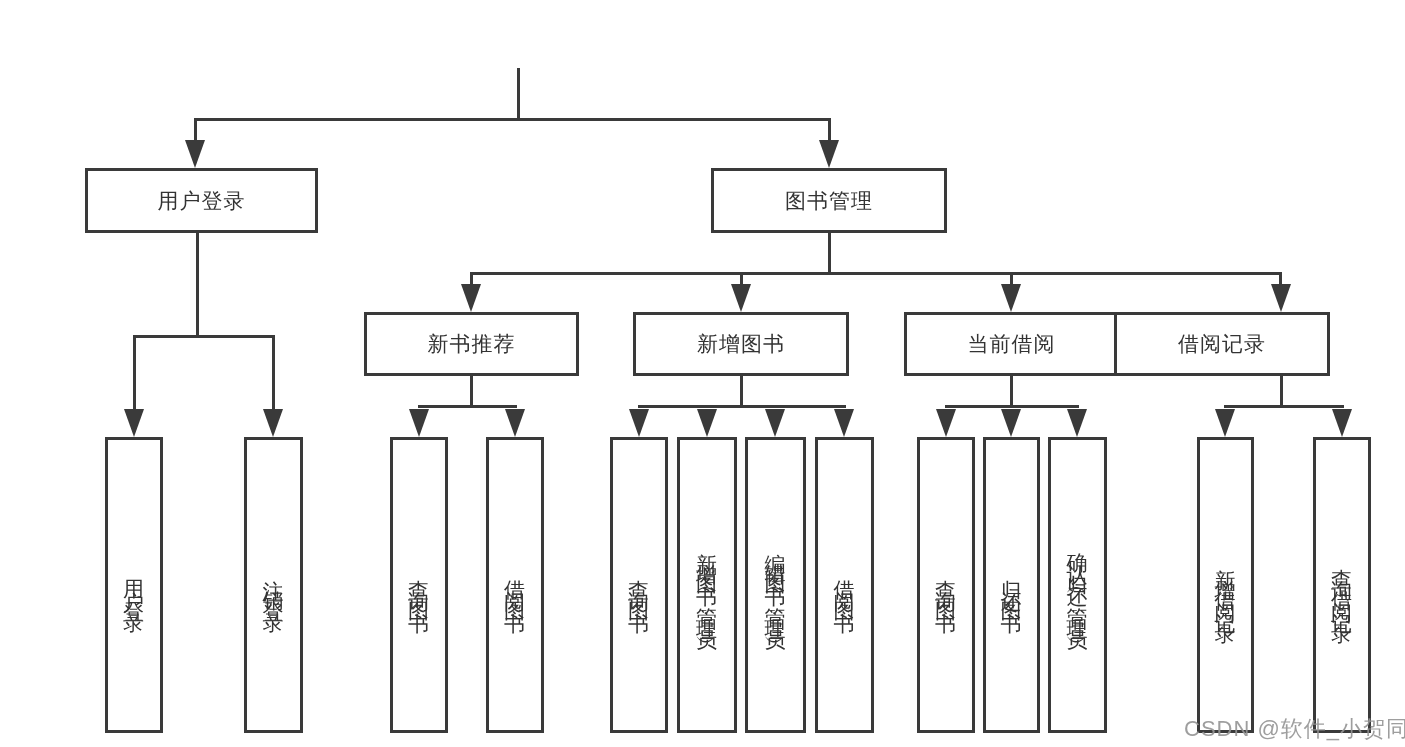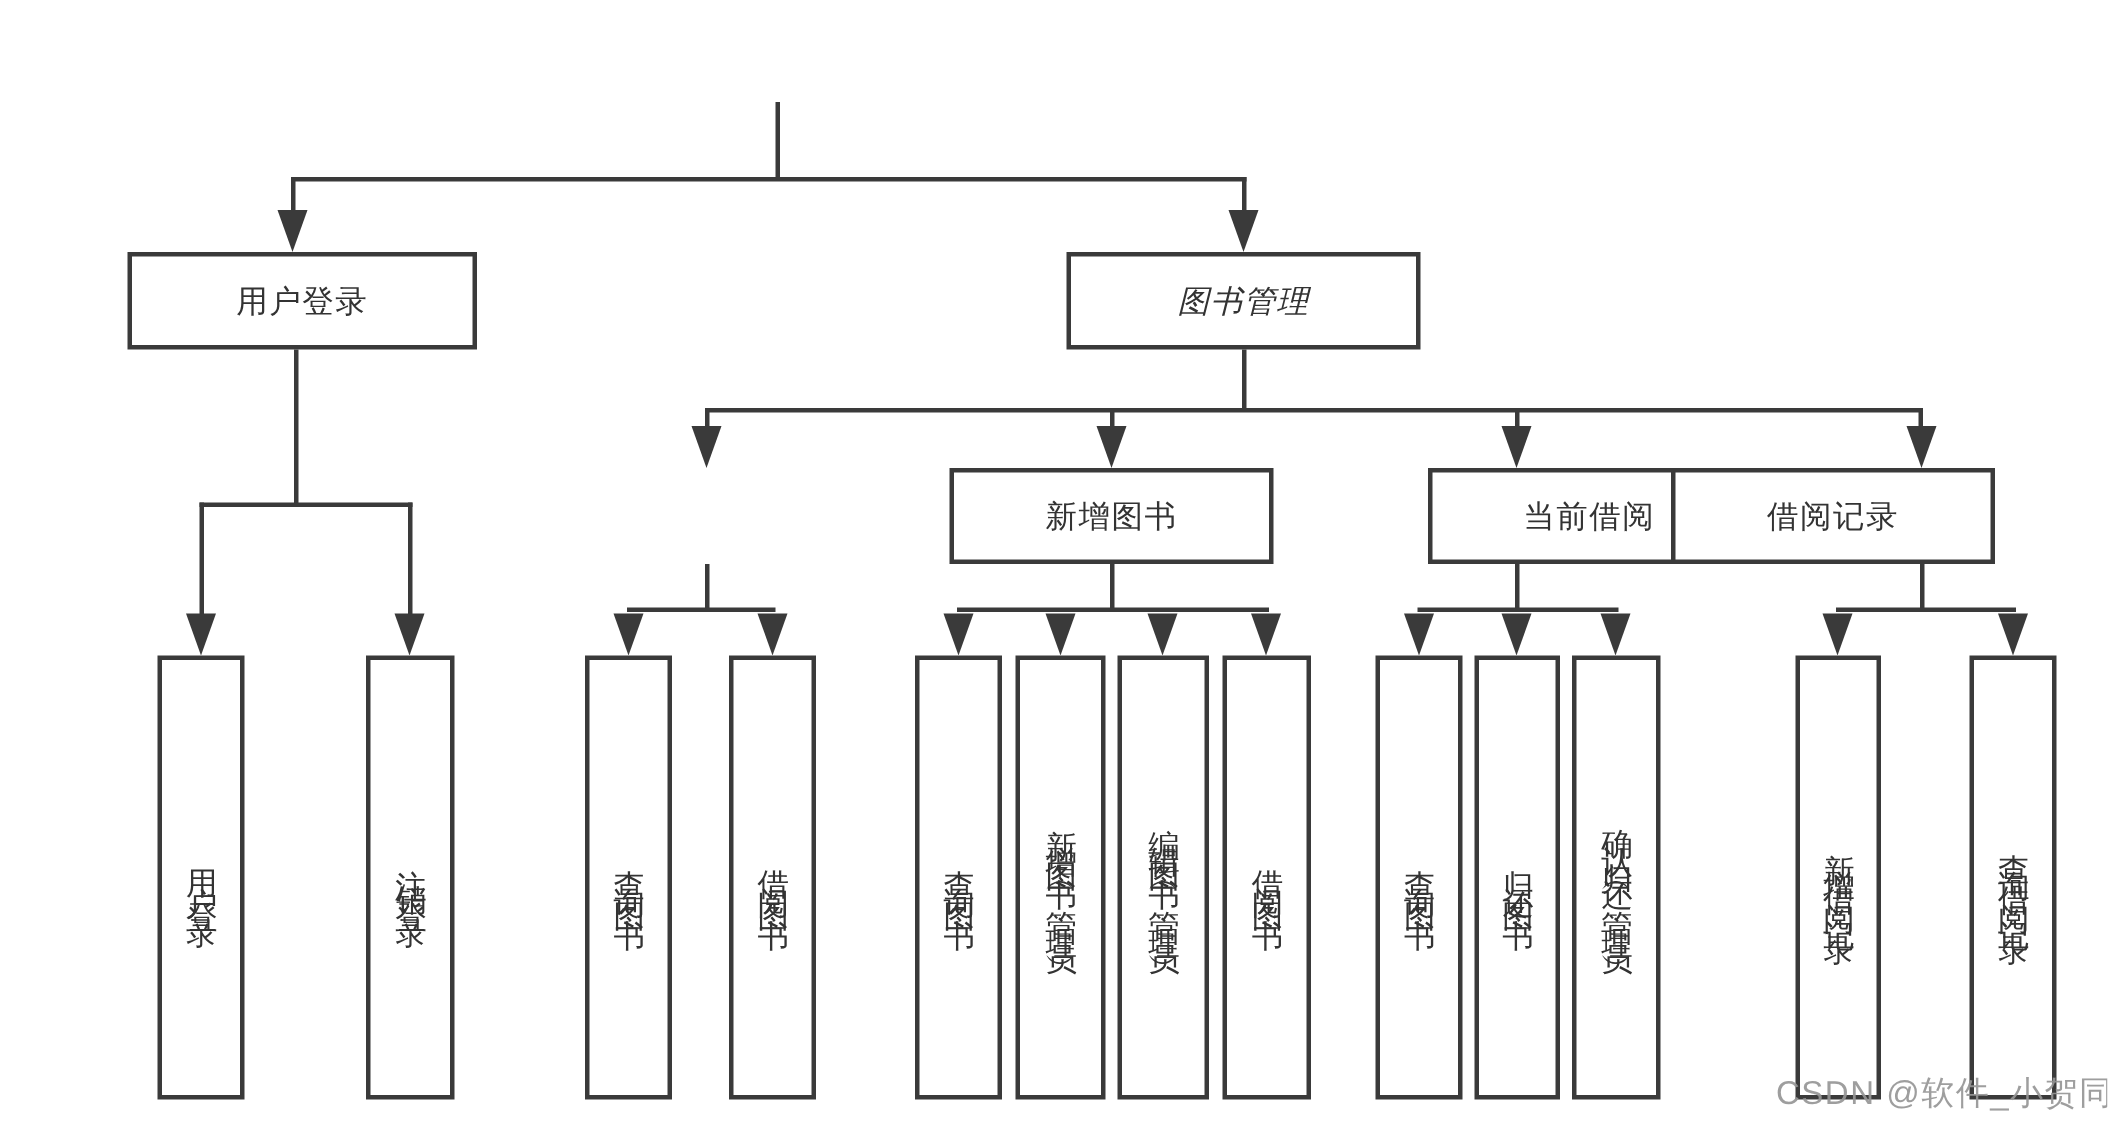--- a/index.html
+++ b/index.html
@@ -56,42 +56,43 @@
 
 
   <div class="v" style="left:517px;top:68px;height:52px;"></div>
   <div class="h" style="left:194px;top:118px;width:637px;"></div>
   <div class="v" style="left:194px;top:118px;height:26px;"></div>
   <div class="ar" style="left:185px;top:140px;"></div>
   <div class="v" style="left:828px;top:118px;height:26px;"></div>
   <div class="ar" style="left:819px;top:140px;"></div>
 
   <div class="node" style="left:85px;top:168px;width:233px;height:65px;">用户登录</div>
-  <div class="node" style="left:711px;top:168px;width:236px;height:65px;font-style:italic;">图书管理</div>
+  <div class="node" style="left:711px;top:168px;width:236px;height:65px;">图书管理</div>
 
   <div class="v" style="left:196px;top:233px;height:104px;"></div>
   <div class="h" style="left:133px;top:335px;width:142px;"></div>
   <div class="v" style="left:133px;top:335px;height:78px;"></div>
   <div class="ar" style="left:124px;top:409px;"></div>
   <div class="v" style="left:272px;top:335px;height:78px;"></div>
   <div class="ar" style="left:263px;top:409px;"></div>
 
   <div class="v" style="left:828px;top:233px;height:41px;"></div>
   <div class="h" style="left:470px;top:272px;width:812px;"></div>
   <div class="v" style="left:470px;top:272px;height:16px;"></div>
   <div class="ar" style="left:461px;top:284px;"></div>
   <div class="v" style="left:740px;top:272px;height:16px;"></div>
   <div class="ar" style="left:731px;top:284px;"></div>
   <div class="v" style="left:1010px;top:272px;height:16px;"></div>
   <div class="ar" style="left:1001px;top:284px;"></div>
   <div class="v" style="left:1279px;top:272px;height:16px;"></div>
   <div class="ar" style="left:1271px;top:284px;"></div>
 
+  <div class="node" style="left:364px;top:312px;width:215px;height:64px;">新书推荐</div>
   <div class="node" style="left:633px;top:312px;width:216px;height:64px;">新增图书</div>
-  <div class="node" style="left:904px;top:312px;width:215px;height:64px;margin-left:48px;">当前借阅</div>
+  <div class="node" style="left:904px;top:312px;width:215px;height:64px;">当前借阅</div>
   <div class="node" style="left:1114px;top:312px;width:216px;height:64px;">借阅记录</div>
 
   <div class="v" style="left:470px;top:376px;height:31px;"></div>
   <div class="h" style="left:418px;top:405px;width:99px;"></div>
   <div class="ar" style="left:409px;top:409px;"></div>
   <div class="ar" style="left:505px;top:409px;"></div>
 
   <div class="v" style="left:740px;top:376px;height:31px;"></div>
   <div class="h" style="left:638px;top:405px;width:208px;"></div>
   <div class="ar" style="left:629px;top:409px;"></div>

